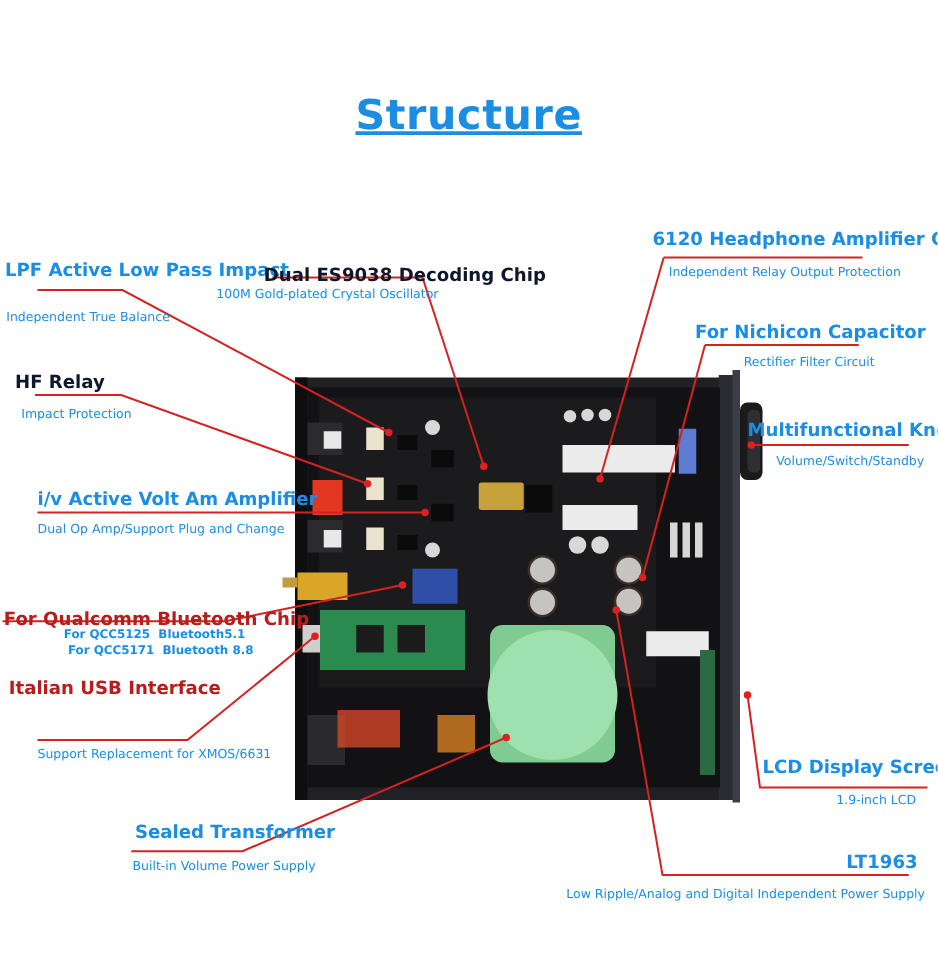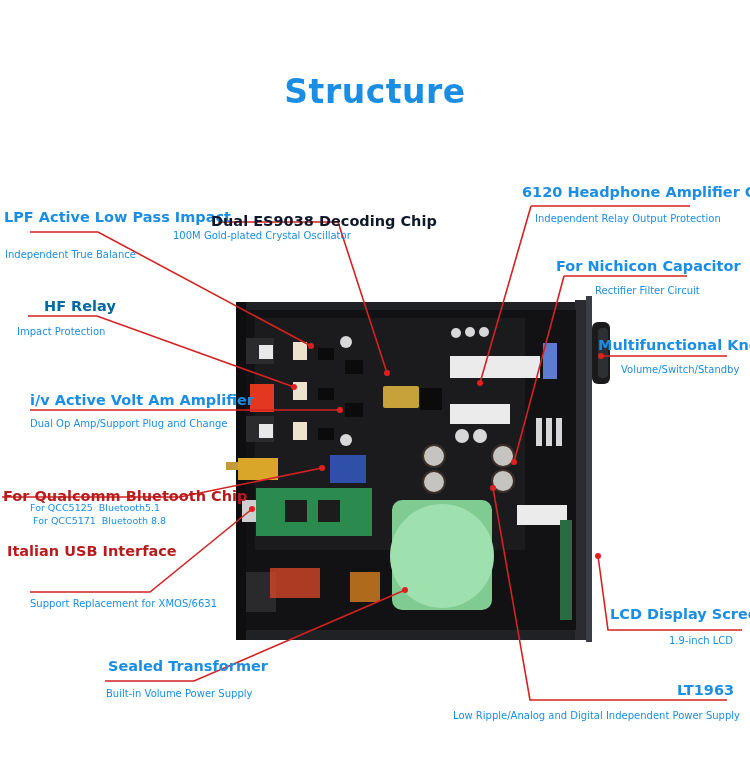--- a/index.html
+++ b/index.html
@@ -1,22 +1,22 @@
 <!DOCTYPE html>
 <html><head>
 <meta charset="utf-8">
 <style>
   html, body { margin: 0; padding: 0; background: #ffffff; }
   body { width: 750px; height: 780px; position: relative; overflow: hidden;
          font-family: "DejaVu Sans", "Liberation Sans", sans-serif; }
   .title { position: absolute; left: 0; width: 750px; top: 72px; text-align: center;
-           font-size: 33px; font-weight: bold; letter-spacing: 0.5px; }
+           font-size: 33px; font-weight: bold; letter-spacing: 0.5px; text-decoration: underline; }
   .lbl { position: absolute; white-space: nowrap; font-size: 14.5px; font-weight: bold; }
   .sub { position: absolute; white-space: nowrap; font-size: 10px; font-weight: normal; }
-  .sub2 { position: absolute; white-space: pre; font-size: 9.5px; font-weight: normal; line-height: 14px; }
+  .sub2 { position: absolute; white-space: pre; font-size: 9.5px; font-weight: bold; line-height: 14px; margin-left: 21px; }
   svg.scene { position: absolute; left: 0; top: 0; }
 </style>
 </head>
 <body>
 
 <svg class="scene" width="750" height="780" viewBox="0 0 750 780">
 
   <g>
     <polygon points="236,302 580,302 588,310 588,640 236,640" fill="#202124"></polygon>
     <rect x="236" y="302" width="10" height="338" fill="#0e0e10"></rect>
@@ -147,21 +147,21 @@
 
 <div class="lbl" style="left:211px;top:213px;color:#0f172a">Dual ES9038 Decoding Chip</div>
 <div class="sub" style="left:173px;top:230px;color:#1b8ee3">100M Gold-plated Crystal Oscillator</div>
 
 <div class="lbl" style="left:522px;top:184px;color:#1b8ee3">6120 Headphone Amplifier Chip</div>
 <div class="sub" style="left:535px;top:213px;color:#1b8ee3">Independent Relay Output Protection</div>
 
 <div class="lbl" style="left:556px;top:258px;color:#1b8ee3">For Nichicon Capacitor</div>
 <div class="sub" style="left:595px;top:285px;color:#1b8ee3">Rectifier Filter Circuit</div>
 
-<div class="lbl" style="left:44px;top:298px;color:#0369a1">HF Relay</div>
+<div class="lbl" style="left:12px;top:298px;color:#0f172a">HF Relay</div>
 <div class="sub" style="left:17px;top:326px;color:#1b8ee3">Impact Protection</div>
 
 <div class="lbl" style="left:598px;top:337px;color:#1b8ee3">Multifunctional Knob</div>
 <div class="sub" style="left:621px;top:364px;color:#1b8ee3">Volume/Switch/Standby</div>
 
 <div class="lbl" style="left:30px;top:392px;color:#1b8ee3">i/v Active Volt Am Amplifier</div>
 <div class="sub" style="left:30px;top:418px;color:#1b8ee3">Dual Op Amp/Support Plug and Change</div>
 
 <div class="lbl" style="left:3px;top:488px;color:#b91c1c">For Qualcomm Bluetooth Chip</div>
 <div class="sub2" style="left:30px;top:501px;color:#1b8ee3">For QCC5125  Bluetooth5.1</div>

